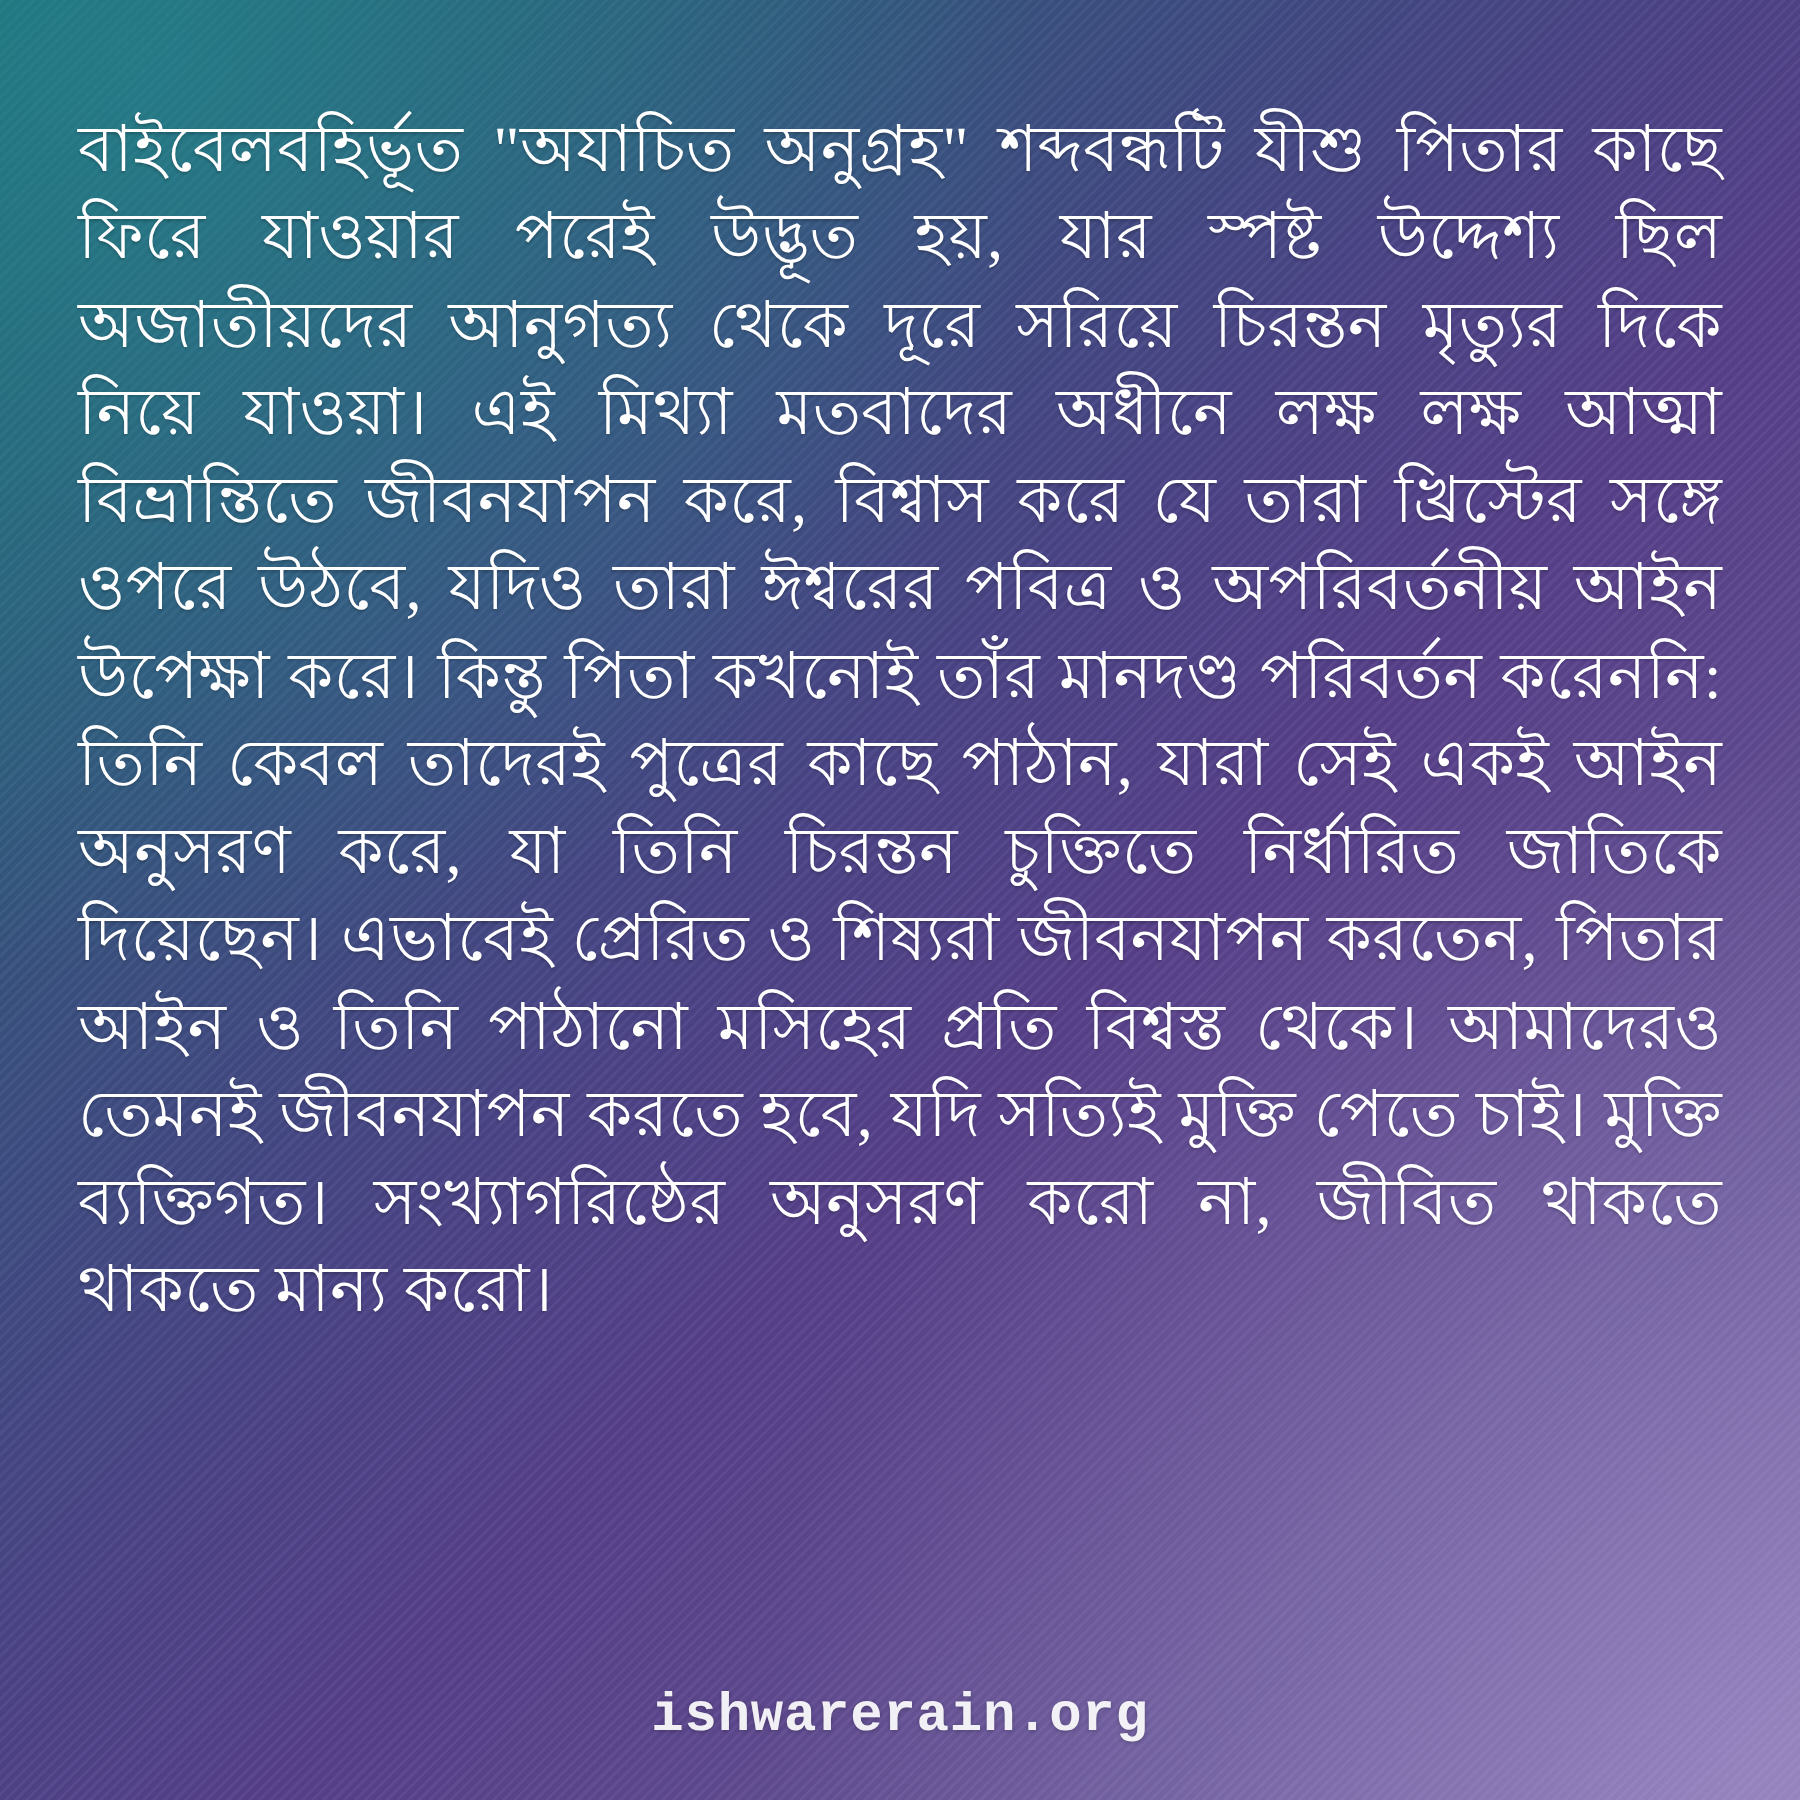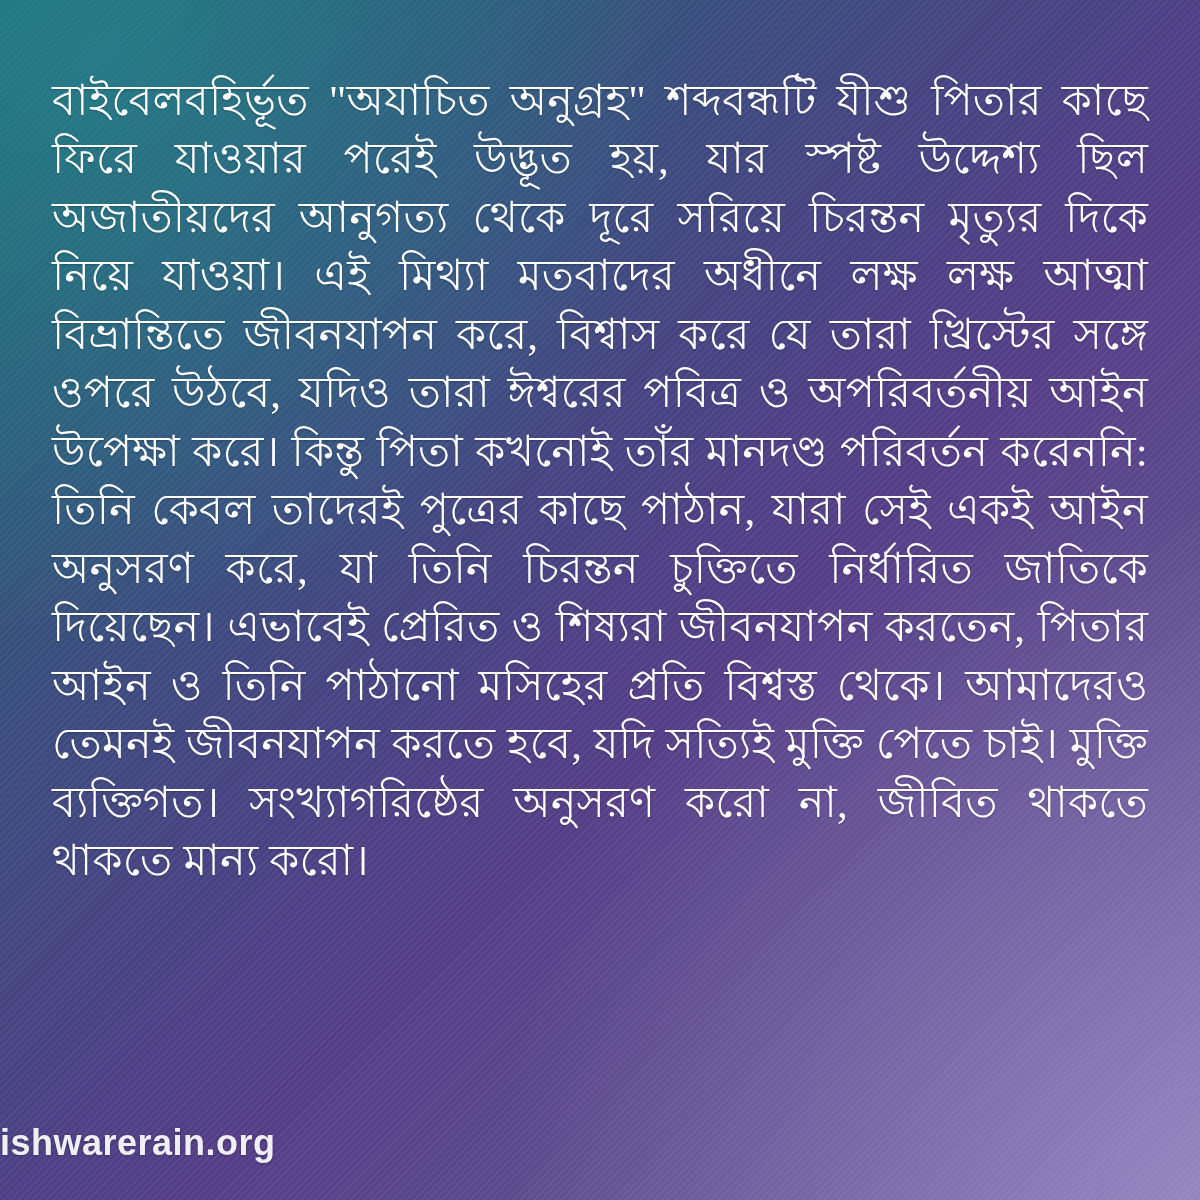--- a/index.html
+++ b/index.html
@@ -66,22 +66,23 @@
     text-justify: inter-word;
     letter-spacing: 0.2px;
     text-shadow: 0 1px 2px rgba(0,0,0,0.22);
     z-index: 3;
   }
   .watermark {
     position: absolute;
     left: 0;
     right: 0;
     bottom: 36px;
+    text-align: center;
     color: rgba(255,255,255,0.92);
-    font-family: Liberation Sans, sans-serif;
+    font-family: Liberation Mono, monospace;
     font-size: 36px;
     font-weight: bold;
     letter-spacing: 0.5px;
     text-shadow: 0 1px 3px rgba(0,0,0,0.25);
     z-index: 4;
   }
 </style>
 </head>
 <body>
 

